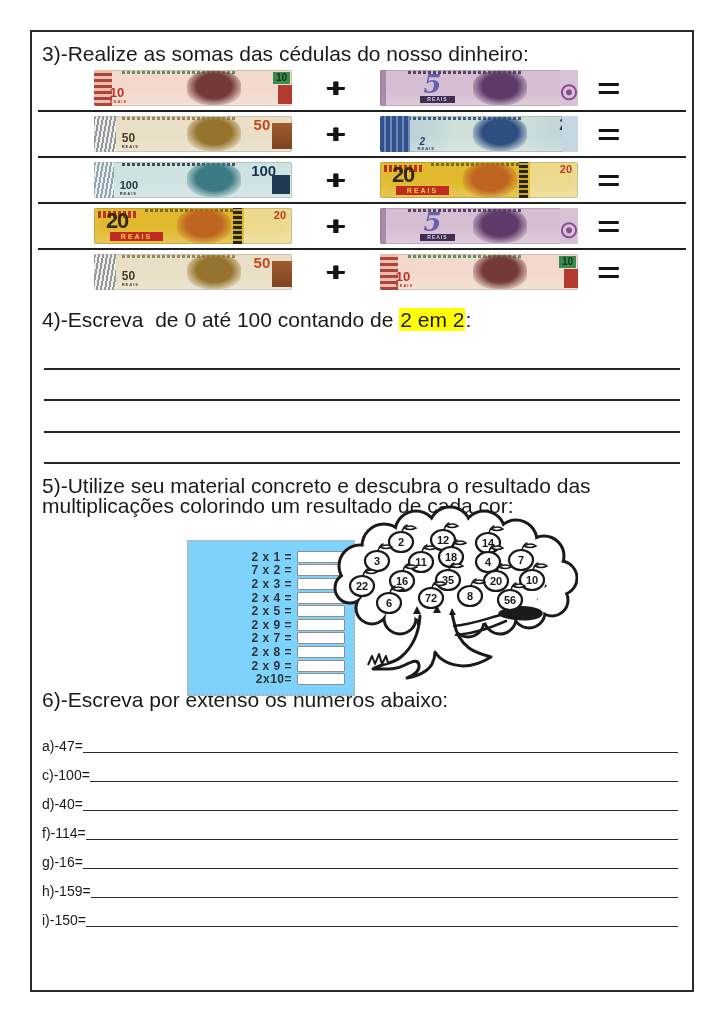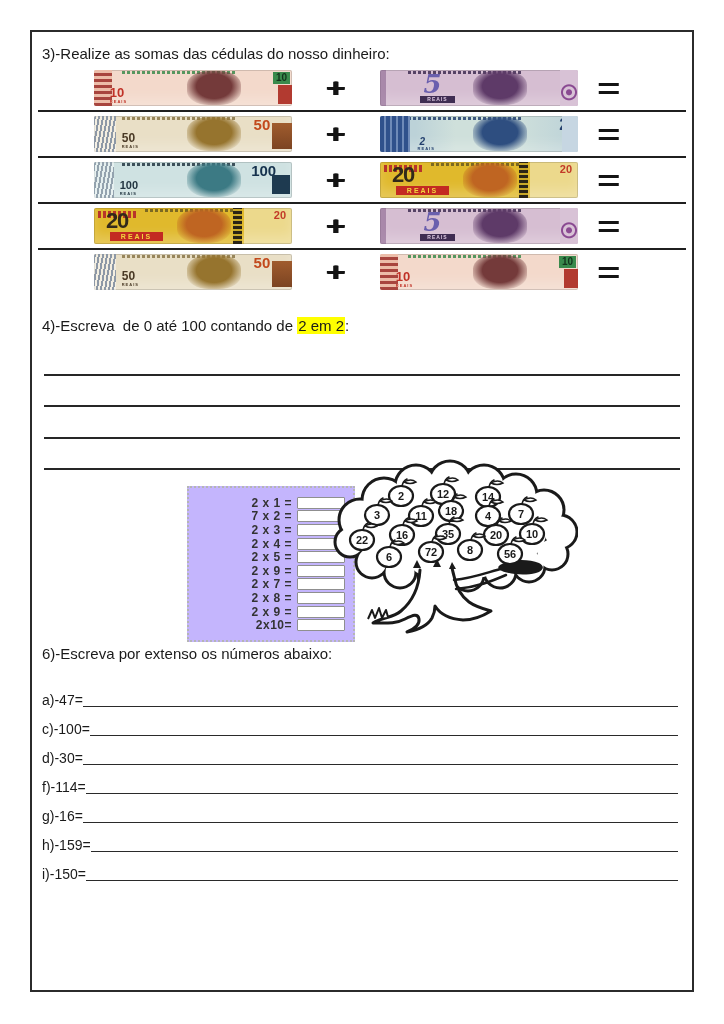--- a/index.html
+++ b/index.html
@@ -7,21 +7,21 @@
     width:724px;height:1024px;position:relative;overflow:hidden;
     background:#ffffff;
     font-family:"Liberation Sans","DejaVu Sans",sans-serif;
     color:#1a1a1a;
   }
   .sheet{
     position:absolute;left:30px;top:30px;width:664px;height:962px;
     border:2px solid #2b2b2b;background:#fff;box-sizing:border-box;
     padding:12px 10px;
   }
-  .q-title{font-size:15px;line-height:20px;white-space:pre-wrap;}
+  .q-title{font-size:21px;line-height:20px;white-space:pre-wrap;}
   .hl{background:#ffff00;padding:0 1px;}
 
   
   .money-block{margin-top:2px;}
   .money-row{display:flex;align-items:center;height:44px;padding-left:52px;}
   .money-sep{border-top:2.5px solid #1f1f1f;margin:0 -4px;height:0;}
   .plus-zone{width:88px;display:flex;justify-content:center;align-items:center;}
   .eq-zone{flex:1;display:flex;justify-content:flex-start;padding-left:22px;align-items:center;}
   .op{display:inline-block;color:#141414;font-weight:bold;line-height:1;}
   .op-plus{font-size:27px;transform:scale(1.2,.95);text-shadow:.7px 0 #141414,-.7px 0 #141414,0 .7px #141414;}
@@ -77,29 +77,29 @@
   .note-20 .n-left{top:3px;left:2%;bottom:auto;width:20%;height:7px;
     background:repeating-linear-gradient(90deg,var(--left) 0 3px,transparent 3px 5px);}
   .note-20 .n-big{left:6%;top:2px;font-size:22px;letter-spacing:-1px;}
   .note-20 .n-reais{left:8%;bottom:3px;width:27%;background:var(--accent);color:#f2d53e;font-size:7px;text-align:center;letter-spacing:2px;padding:1px 0;}
   .note-20 .n-small{right:3%;top:2px;font-size:11px;color:#c23a28;}
   .note-20 .n-portrait{left:42%;}
   .note-20 .n-right{left:70%;top:0;bottom:0;width:5%;
     background:repeating-linear-gradient(0deg,#2a2416 0 3px,#c8a828 3px 5px);}
 
   
-  .q4-title{margin-top:22px;}
+  .q4-title{margin-top:16px;}
   .answer-lines{margin-top:8px;}
   .answer-line{height:29.5px;border-bottom:2px solid #262626;margin:0 2px;}
 
   
   .q5-title{margin-top:12px;}
   .q5-figure{position:relative;height:168px;margin-top:2px;}
-  .mul-table{position:absolute;left:145px;top:14px;width:168px;box-sizing:border-box;
-    border:2px dotted #b5b5b5;padding:8px 8px 8px 0;background:#c4b5fd;}
+  .mul-table{position:absolute;left:145px;top:22px;width:168px;box-sizing:border-box;
+    border:2px dotted #b5b5b5;padding:8px 8px 8px 0;background:#7dd3fc;}
   .mul-row{display:flex;align-items:center;height:13.6px;justify-content:flex-end;}
   .mul-label{font-size:12px;font-weight:bold;color:#333;letter-spacing:.5px;width:70px;text-align:right;white-space:pre;}
   .mul-box{width:46px;height:10px;border:1.3px solid #8f8f8f;background:#fff;margin-left:5px;border-radius:1px;}
   .tree-svg{position:absolute;left:286px;top:-16px;}
 
   
   .q6-title{margin-top:4px;margin-bottom:16px;}
   .q6-row{display:flex;align-items:flex-end;height:29px;}
   .q6-label{font-size:14px;line-height:18px;}
   .q6-line{flex:1;border-bottom:1.6px solid #2a2a2a;margin:0 4px 2px 0;height:1px;}
@@ -250,20 +250,21 @@
 
   <div class="q-title q4-title"><span>4)-Escreva  de 0 até 100 contando de </span><span class="hl">2 em 2</span><span>:</span></div>
 
   <div class="answer-lines" id="q4lines">
       <div class="answer-line"></div>
       <div class="answer-line"></div>
       <div class="answer-line"></div>
       <div class="answer-line"></div>
     </div>
 
+  <div class="q-title q5-title">5)-Utilize seu material concreto e descubra o resultado das multiplicações colorindo um resultado de cada cor:</div>
 
   <div class="q5-figure">
     <div class="mul-table" id="multable">
         <div class="mul-row">
           <span class="mul-label">2 x 1 =</span>
           <span class="mul-box"></span>
         </div>
         <div class="mul-row">
           <span class="mul-label">7 x 2 =</span>
           <span class="mul-box"></span>
@@ -465,21 +466,21 @@
   <div id="q6items">
       <div class="q6-row">
         <span class="q6-label">a)-47=</span>
         <span class="q6-line"></span>
       </div>
       <div class="q6-row">
         <span class="q6-label">c)-100=</span>
         <span class="q6-line"></span>
       </div>
       <div class="q6-row">
-        <span class="q6-label">d)-30=</span>
+        <span class="q6-label">d)-40=</span>
         <span class="q6-line"></span>
       </div>
       <div class="q6-row">
         <span class="q6-label">f)-114=</span>
         <span class="q6-line"></span>
       </div>
       <div class="q6-row">
         <span class="q6-label">g)-16=</span>
         <span class="q6-line"></span>
       </div>

